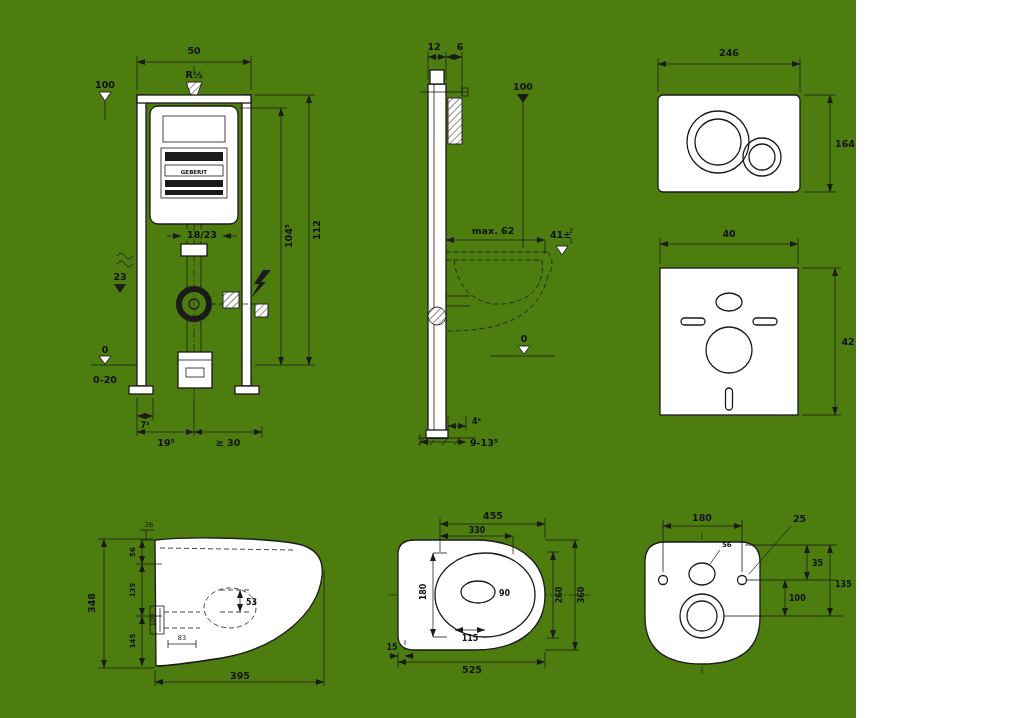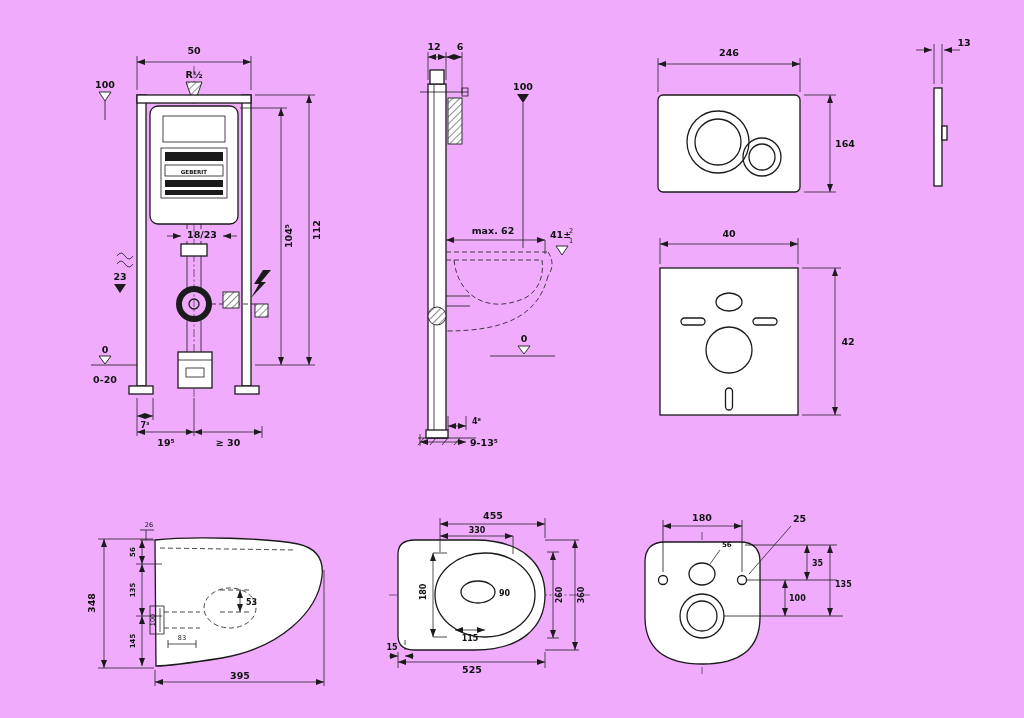--- a/index.html
+++ b/index.html
@@ -1,16 +1,16 @@
 <!DOCTYPE html>
 <html><head>
 <meta charset="utf-8">
 <style>
   html,body{margin:0;padding:0;background:#fff;}
-  .sheet{position:relative;width:1024px;height:718px;background:#f0abfc;overflow:hidden;
+  .sheet{position:relative;width:856px;height:718px;background:#4d7c0f;overflow:hidden;
          font-family:"DejaVu Sans",sans-serif;}
   svg{position:absolute;overflow:visible;}
   
   .ol  {fill:none;stroke:#1b1b1b;stroke-width:1.3;}
   .olw {fill:#fff;stroke:#1b1b1b;stroke-width:1.3;}
   .thin{fill:none;stroke:#1b1b1b;stroke-width:0.8;}
   .dim {fill:none;stroke:#1b1b1b;stroke-width:0.75;}
   .dash {stroke-dasharray:5 3;}
   .cdash{stroke-dasharray:8 2.5 2 2.5;stroke-width:0.6;}
   .fillk{fill:#1b1b1b;stroke:none;}

